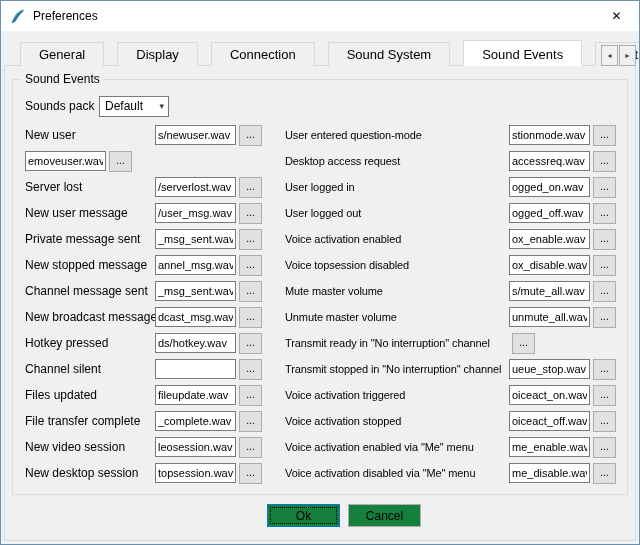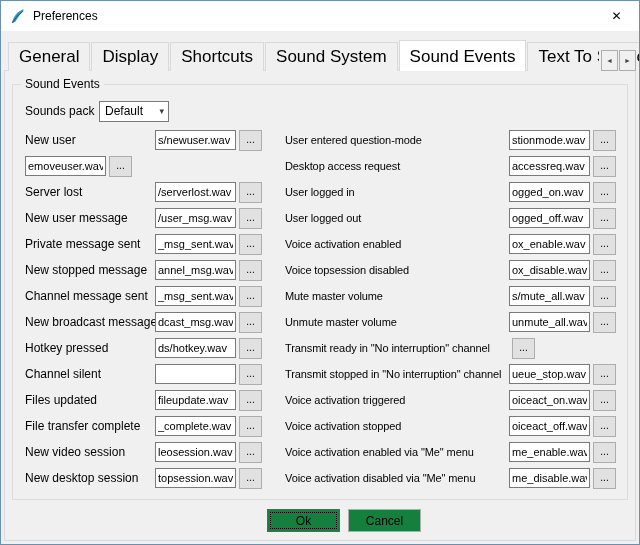--- a/index.html
+++ b/index.html
@@ -35,29 +35,30 @@
 
   
   .tab-area { position: relative; z-index: 2; }
   .tab-strip {
     display: flex; align-items: flex-end;
     padding: 11px 0 0 7px;
     overflow: hidden;
     width: 640px;
   }
   .tab {
-    font-size: 17px;
-    padding: 4px 10px 4px;
+    font-size: 13px;
+    padding: 4px 18px 4px;
     background: #f0f0f0;
     border: 1px solid #d9d9d9;
     border-bottom: none;
     margin-right: 1px;
     white-space: nowrap;
     margin-bottom: 0;
     color: #000;
+    margin-left: 12px;
   }
   .tab.active {
     background: #ffffff;
     padding-top: 6px; padding-bottom: 5px;
     position: relative; z-index: 3;
     margin-top: -2px;
     margin-bottom: -1px;
   }
   .tab-spinner {
     position: absolute; right: 3px; bottom: 0px;
@@ -179,21 +180,21 @@
 
   <div class="tab-area">
     <div class="tab-strip" id="tab-strip">
         <div class="tab">
     <span>General</span>
   </div>
         <div class="tab">
     <span>Display</span>
   </div>
         <div class="tab">
-    <span>Shortcuts</span>
+    <span>Connection</span>
   </div>
         <div class="tab">
     <span>Sound System</span>
   </div>
         <div class="tab active">
     <span>Sound Events</span>
   </div>
         <div class="tab">
     <span>Text To Speech</span>
   </div>

